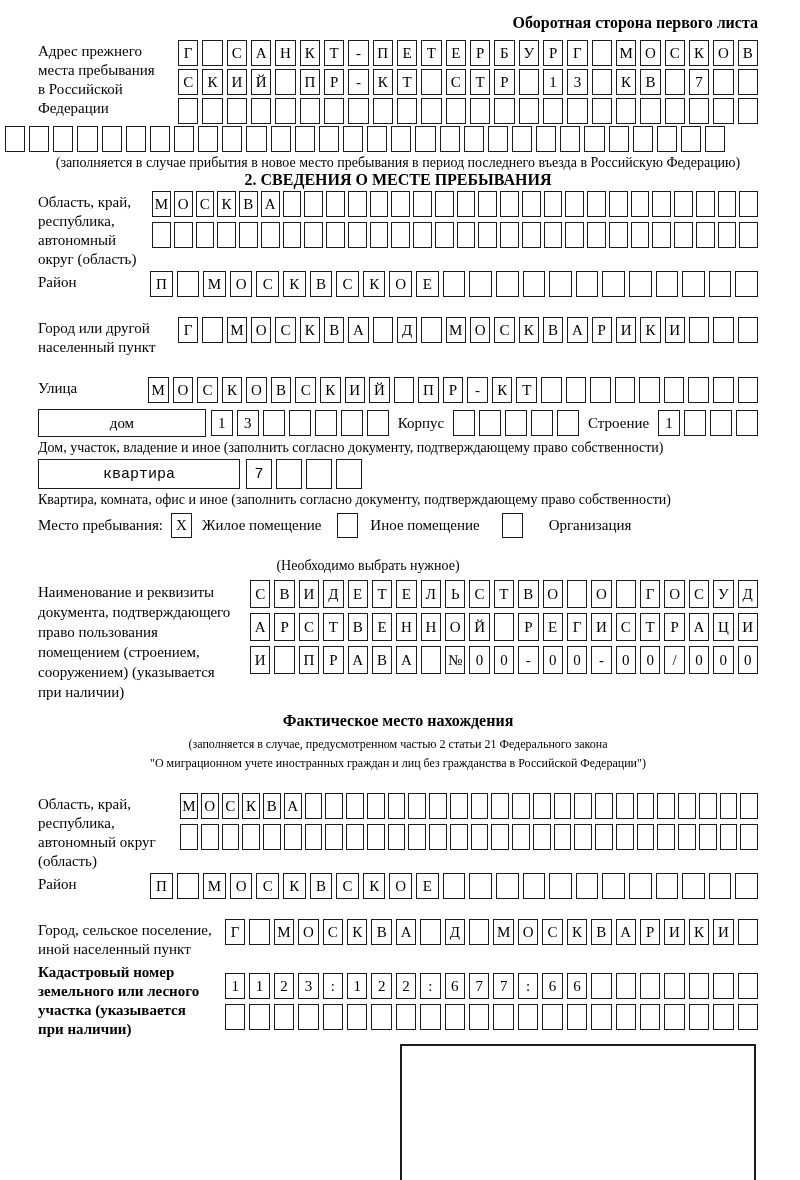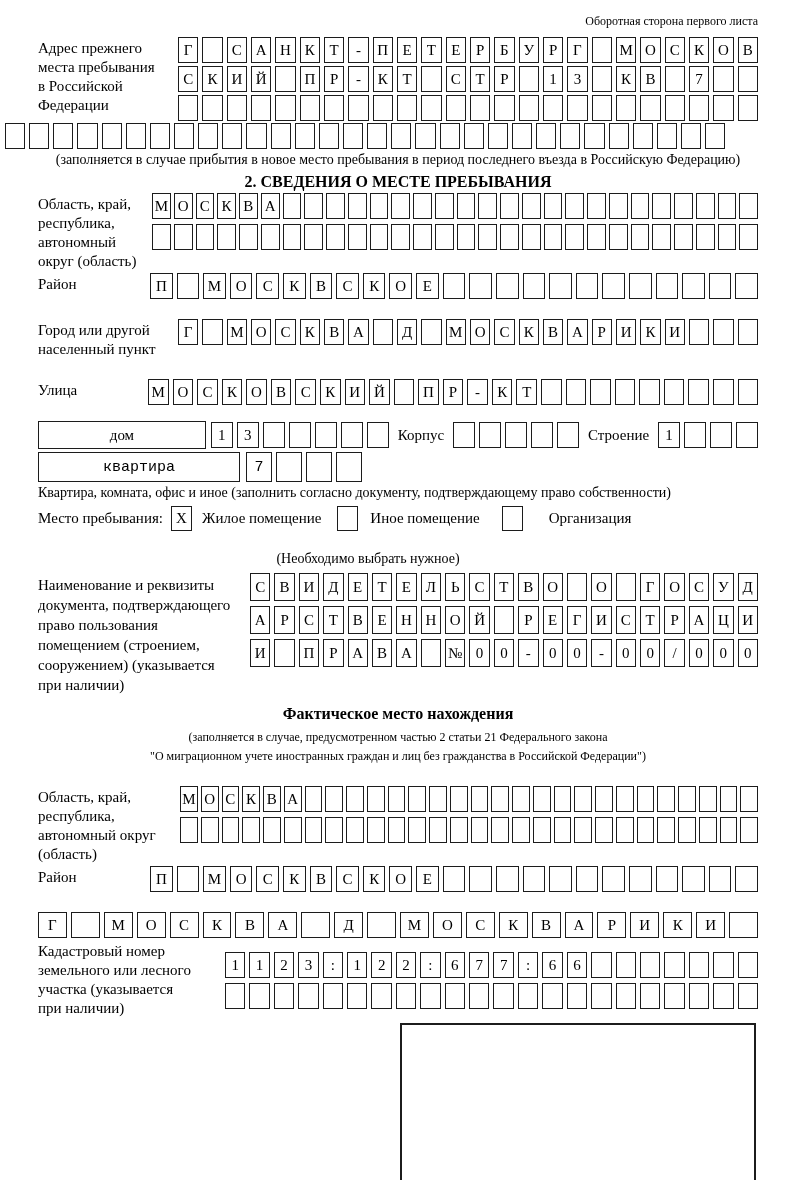--- a/index.html
+++ b/index.html
@@ -4,52 +4,52 @@
 <style>
   * { margin:0; padding:0; box-sizing:border-box; }
   html,body { background:#ffffff; }
   body {
     width:800px; height:1180px;
     font-family:"Liberation Serif", serif;
     color:#000; overflow:hidden;
   }
   .page { width:800px; height:1180px; padding:14px 42px 0 38px; position:relative; }
 
-  .header-note { text-align:right; font-size:12px; margin-bottom:8px; }
+  .header-note { text-align:right; font-size:16px; margin-bottom:8px;font-weight:bold; }
 
   .row { display:flex; align-items:flex-start; }
   .row-label { flex:none; font-size:15px; line-height:19px; white-space:pre-line; padding-top:2px; }
   .stack { flex:1; display:flex; flex-direction:column; gap:3px; min-width:0; }
 
   .cells { display:flex; gap:4px; width:100%; min-width:0; }
   .box {
     flex:1 1 0; min-width:0; height:26px;
     border:1.7px solid #1c1c1c; background:#fff;
     display:flex; align-items:center; justify-content:center;
     font-size:15px; line-height:1;
   }
   .cells-tight { gap:3px; }
   .cells-fixed { width:auto; }
   .cells-fixed .box { flex:0 0 22px; }
 
   .full-bleed { margin-left:-33px; margin-top:2px; }
   .note { font-size:14px; text-align:center; margin-top:3px; }
-  .section-title { font-size:16px; font-weight:bold; text-align:center; margin-top:5px; }
+  .section-title { font-size:16px; font-weight:bold; text-align:center; }
 
   .w-prevlabel { width:140px; }
   .w-region2  { width:114px; }
   .w-district { width:112px; }
   .w-city2    { width:140px; }
   .w-street   { width:110px; }
   .w-doc      { width:212px; }
   .w-region3  { width:142px; }
   .w-city3    { width:187px; }
-  .w-cad      { width:187px; }
-
-  .house-row { display:flex; align-items:center; gap:5px; margin-top:16px;justify-content:space-between; }
+  .w-cad      { width:187px;font-weight:bold; }
+
+  .house-row { display:flex; align-items:center; gap:5px; margin-top:6px;justify-content:space-between; }
   .wide-box {
     border:1.7px solid #1c1c1c; height:28px;
     display:flex; align-items:center; justify-content:center; font-size:15px;
   }
   .wide-box.dom { width:168px; }
   .wide-box.kv  { width:202px; height:30px; }
   .inline-label { font-size:15px; padding:0 4px; }
   .house-row .cells-fixed .box { height:26px; }
   .kv-row { display:flex; align-items:center; gap:6px; margin-top:3px;font-family:Liberation Mono, monospace; }
   .kv-row .cells-fixed .box { flex:0 0 26px; height:30px; }
@@ -390,20 +390,21 @@
         <span class="box"></span>
       </div>
     <div class="inline-label">Строение</div>
     <div class="cells cells-fixed">
         <span class="box">1</span>
         <span class="box"></span>
         <span class="box"></span>
         <span class="box"></span>
       </div>
   </div>
+  <div class="note" style="text-align:left">Дом, участок, владение и иное (заполнить согласно документу, подтверждающему право собственности)</div>
 
   <div class="kv-row">
     <div class="wide-box kv">квартира</div>
     <div class="cells cells-fixed">
         <span class="box">7</span>
         <span class="box"></span>
         <span class="box"></span>
         <span class="box"></span>
       </div>
   </div>
@@ -596,20 +597,22 @@
         <span class="box"></span>
         <span class="box"></span>
         <span class="box"></span>
         <span class="box"></span>
         <span class="box"></span>
         <span class="box"></span>
       </div>
   </div>
 
   <div class="row mt4">
+    <div class="row-label w-city3">Город, сельское поселение,
+иной населенный пункт</div>
     <div class="cells">
         <span class="box">Г</span>
         <span class="box"></span>
         <span class="box">М</span>
         <span class="box">О</span>
         <span class="box">С</span>
         <span class="box">К</span>
         <span class="box">В</span>
         <span class="box">А</span>
         <span class="box"></span>

